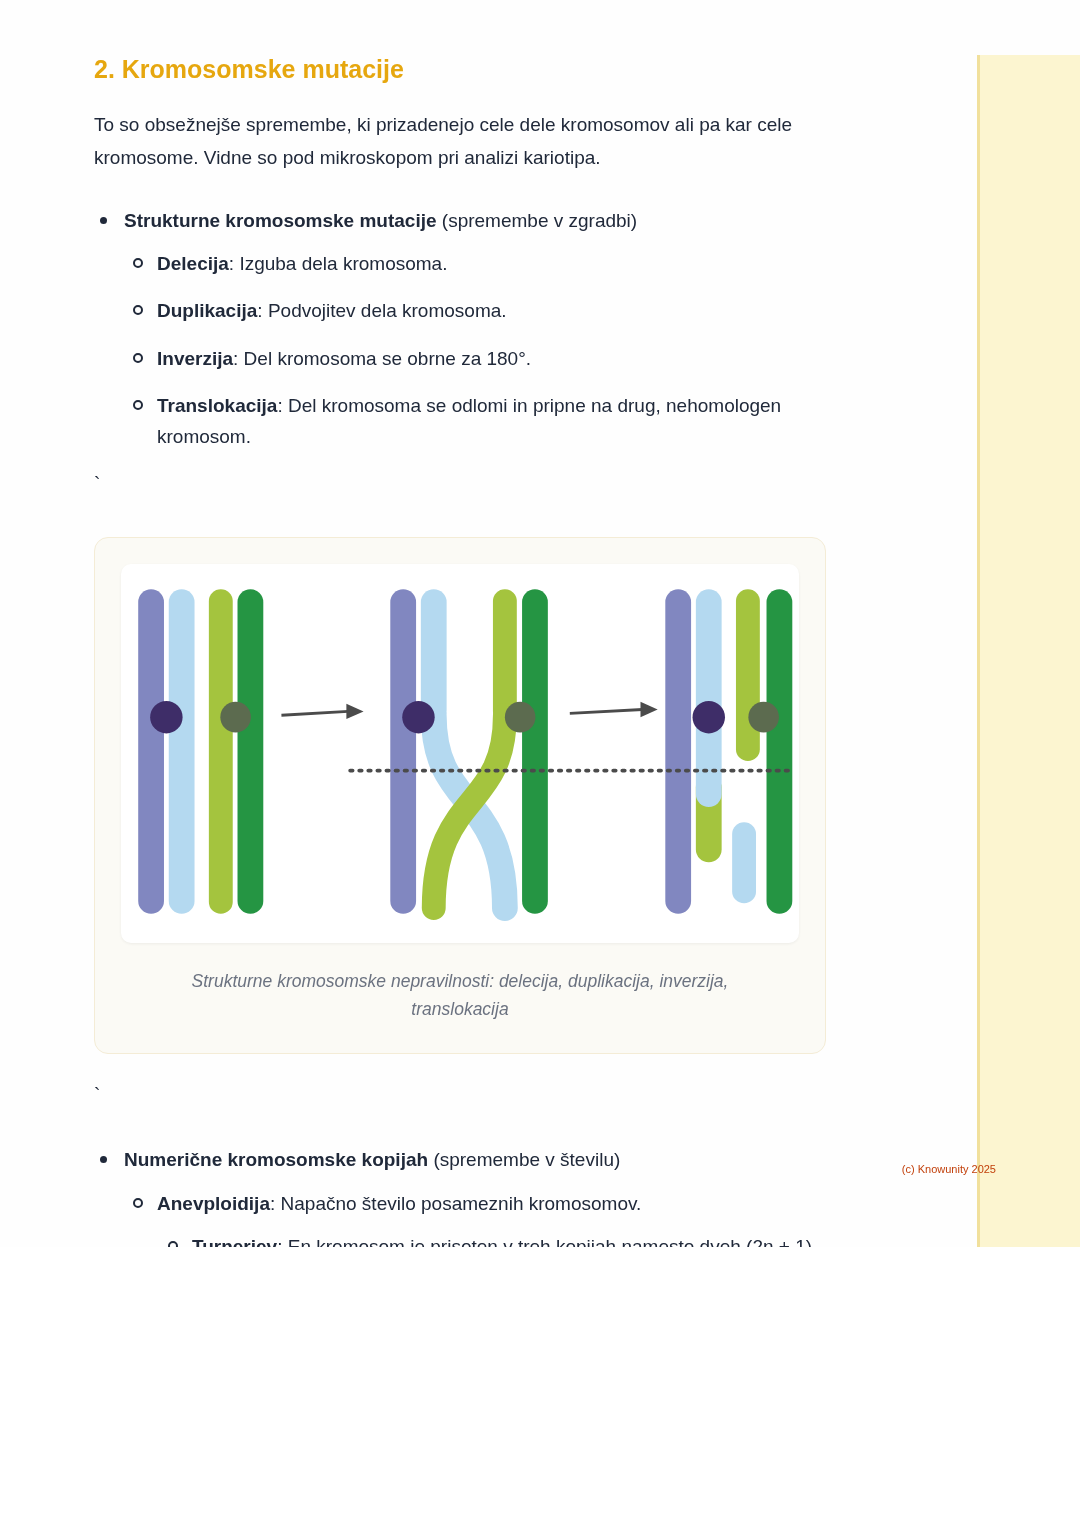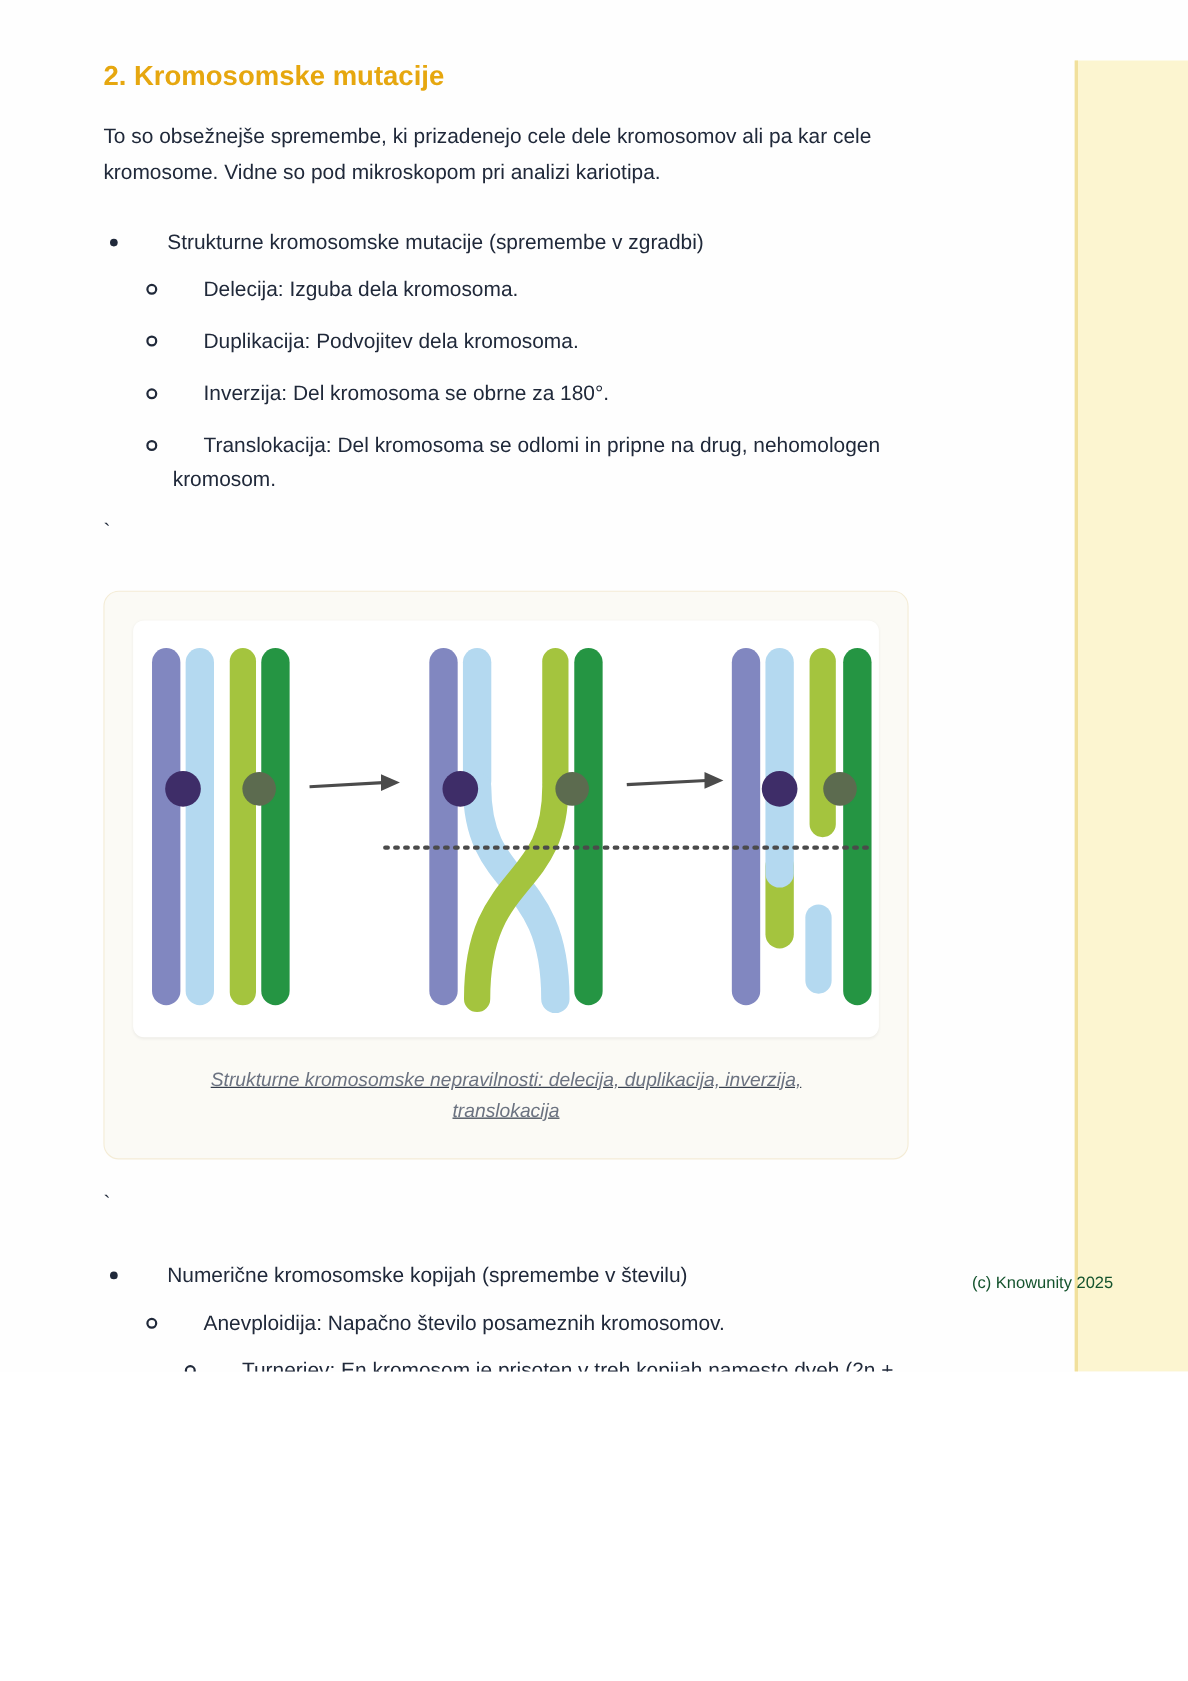--- a/index.html
+++ b/index.html
@@ -41,21 +41,21 @@
   .li2::before {
     content:""; position:absolute; left:-24px; top:10px;
     width:6px; height:6px; border:2px solid #20293a; border-radius:50%;
   }
   .lvl3 { padding-left:35px; margin-top:12px; }
   .li3 { position:relative; margin-bottom:16px; line-height:1.65; }
   .li3::before {
     content:""; position:absolute; left:-24px; top:10px;
     width:6px; height:6px; border:2px solid #20293a; border-radius:50%;
   }
-  .b { font-weight:normal;margin-left:28px; }
+  .b { font-weight:bold; }
   .tick { font-size:19px; margin:16px 0 0 0; line-height:1.6; }
   .figure-card {
     margin:38px 0 26px 0;
     width:732px; box-sizing:border-box;
     background:#fbfaf5;
     border:1px solid #f4ecd6;
     border-radius:14px;
     padding:26px;
   }
   .figure-canvas {
@@ -66,22 +66,22 @@
   }
   .figure-canvas svg { display:block; width:100%; height:auto; }
   .caption {
     margin:24px 40px 4px 40px;
     text-align:center;
     font-style:italic;
     font-size:17.5px; line-height:1.6;
     color:#6b7280;
   }
   .footer {
-    position:absolute; right:68px; bottom:72px;
-    font-size:15px; color:#14532d;
+    position:absolute; right:84px; bottom:72px;
+    font-size:11px; color:#c2410c;
   }
 </style>
 </head>
 <body>
 
 <div class="page">
   <div class="side-strip"></div>
 
   <div class="content">
 
@@ -96,21 +96,21 @@
           <li class="li2"><span class="b">Delecija</span><span>: Izguba dela kromosoma.</span></li>
           <li class="li2"><span class="b">Duplikacija</span><span>: Podvojitev dela kromosoma.</span></li>
           <li class="li2"><span class="b">Inverzija</span><span>: Del kromosoma se obrne za 180°.</span></li>
           <li class="li2"><span class="b">Translokacija</span><span>: Del kromosoma se odlomi in pripne na drug, nehomologen kromosom.</span></li>
         </ul>
       </li>
     </ul>
 
     <div class="tick">`</div>
 
-    <figure class="figure-card" style="margin-left:0;margin-right:0;text-decoration:underline;">
+    <figure class="figure-card" style="margin-left:0;margin-right:0;">
       <div class="figure-canvas">
         <svg viewBox="0 0 710 380" xmlns="http://www.w3.org/2000/svg">
 
           <rect x="18" y="18" width="27" height="340" rx="13.5" fill="#8187c0"></rect>
           <rect x="50" y="18" width="27" height="340" rx="13.5" fill="#b4d9f0"></rect>
           <circle cx="47.5" cy="152" r="17" fill="#3e2d68"></circle>
           <rect x="92" y="18" width="25" height="340" rx="12.5" fill="#a4c43e"></rect>
           <rect x="122" y="18" width="27" height="340" rx="13.5" fill="#259543"></rect>
           <circle cx="120" cy="152" r="16" fill="#5c6b4f"></circle>
 

